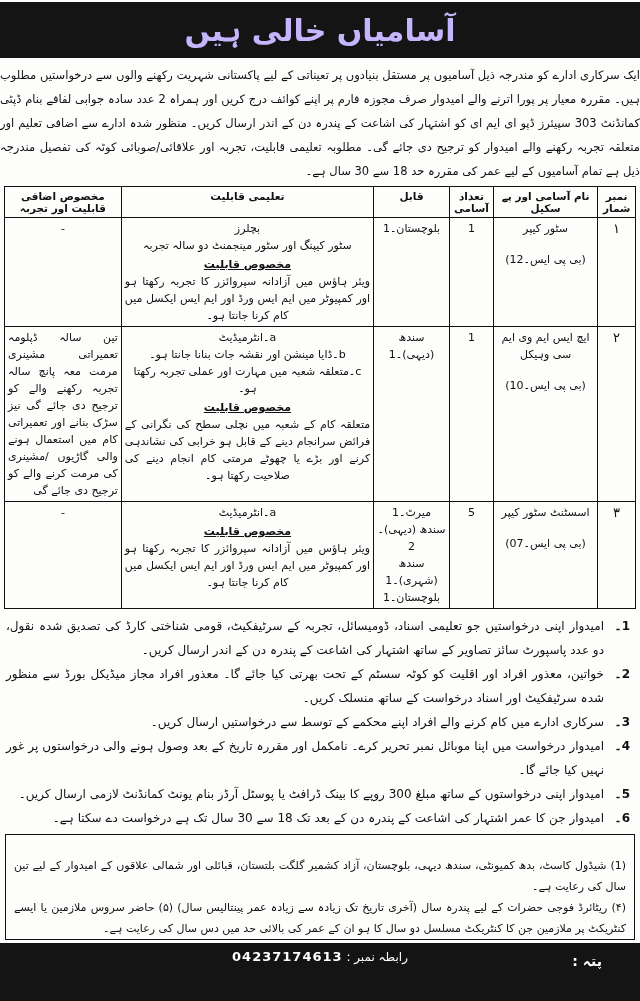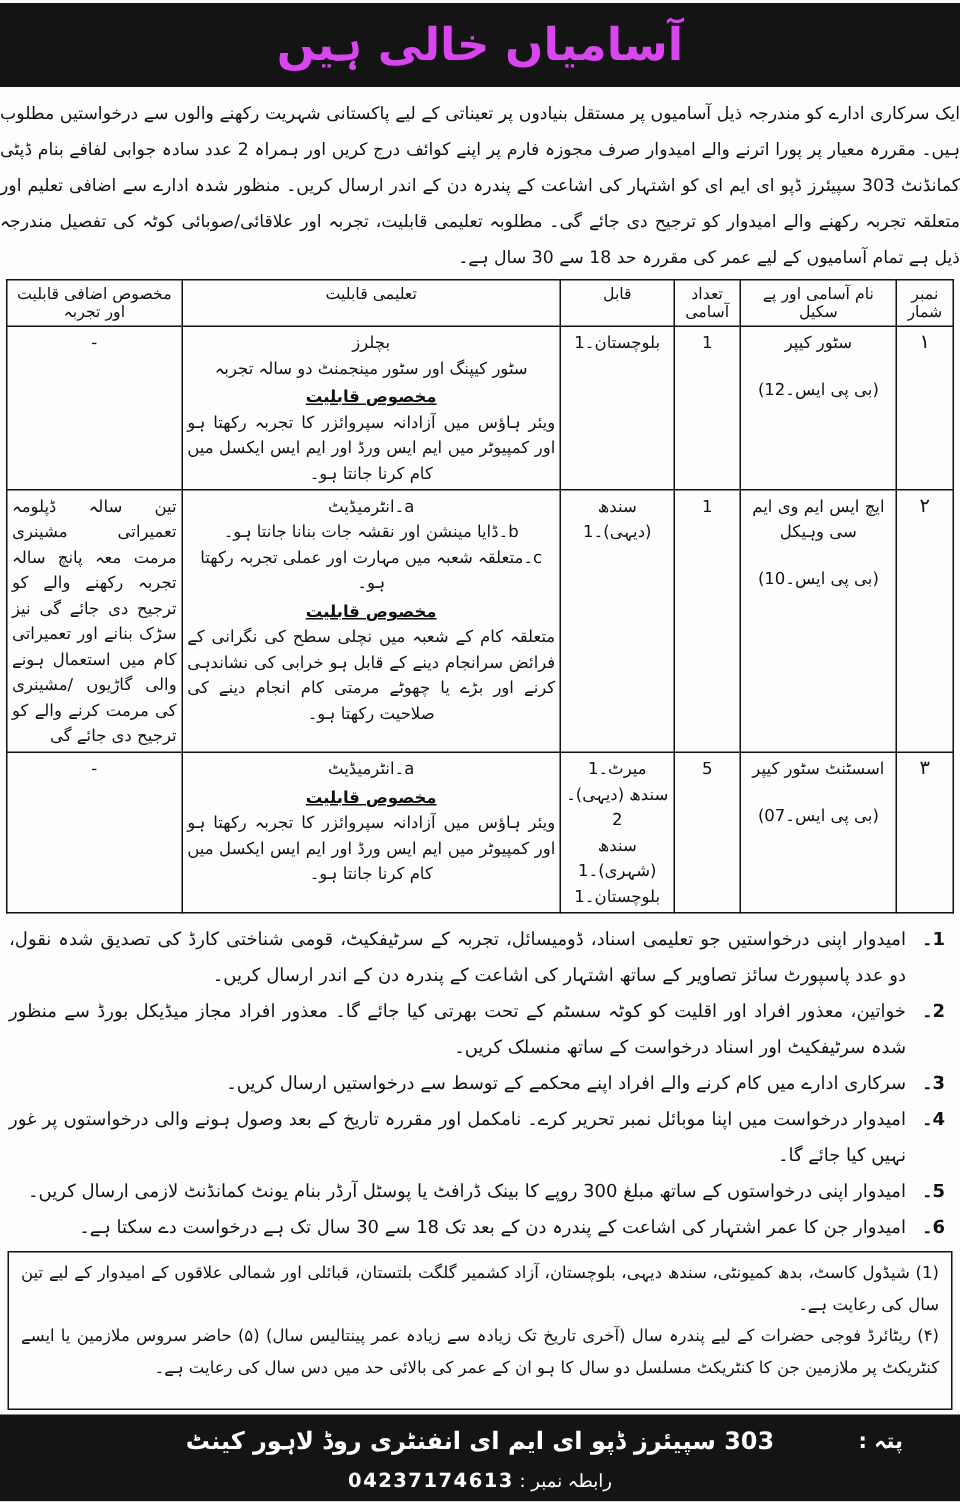--- a/index.html
+++ b/index.html
@@ -4,57 +4,57 @@
 <style>
   * { box-sizing: border-box; margin: 0; padding: 0; }
   html,body { background:#e8e8e8; }
   body { font-family:"DejaVu Sans", sans-serif; }
   .page {
     width:640px; height:1001px; margin:0 auto; background:#fdfdfc; color:#111;
     display:flex; flex-direction:column; overflow:hidden; direction:rtl;
   }
   
   .title-bar {
-    margin-top:2px; background:#141414; color:#d946ef; height:56px;
+    margin-top:2px; background:#141414; color:#c4b5fd; height:56px;
     display:flex; align-items:center; justify-content:center; flex:0 0 auto;
   }
   .ad-title { font-size:30px; font-weight:bold; letter-spacing:1px; }
   
   .intro {
     flex:0 0 auto; padding:5px 0 3px; font-size:11.5px; line-height:24px;
     text-align:justify; border-bottom:0; min-height:122px;
   }
   
   table.vacancies {
     width:632px; margin:0 4px; border-collapse:collapse; table-layout:fixed;
     font-size:11px; flex:0 0 auto;
   }
   .vacancies th, .vacancies td { border:1.6px solid #111; vertical-align:top; padding:2px 3px; }
-  .vacancies th { font-weight:normal; text-align:center; font-size:10.5px; line-height:12px; padding:3px 1px; height:26px; }
+  .vacancies th { font-weight:bold; text-align:center; font-size:10.5px; line-height:12px; padding:3px 1px; height:26px; }
   .vacancies td { line-height:17px; }
   tr.r1 td { height:106px; }
   tr.r2 td { height:170px; }
   tr.r3 td { height:106px; }
   td.c-serial { text-align:center; font-size:13px; }
   td.c-post, td.c-count, td.c-quota { text-align:center; }
   td.c-edu div { text-align:center; }
   td.c-edu .par { text-align:justify; text-align-last:center; }
   td.c-extra { text-align:center; }
   td.c-extra .par { text-align:justify; text-align-last:right; }
   .scale { margin-top:14px; }
   .underline { text-decoration:underline; font-weight:bold; margin-top:2px; }
   
   .conditions { flex:0 0 auto; padding:5px 10px 2px 6px; font-size:12px; line-height:24px; }
   .cond { display:flex; }
   .cond .cnum { flex:0 0 26px; font-weight:600; }
   .cond .ctext { flex:1; text-align:justify; }
   
   .notes-box {
     flex:1 1 auto; margin:2px 5px 3px; border:1.6px solid #111;
-    padding:3px 8px; font-size:11px; line-height:21px; overflow:hidden;
+    padding:20px 8px; font-size:11px; line-height:21px; overflow:hidden;
   }
   .notes-box p { text-align:justify; }
   
   .footer-bar {
     flex:0 0 auto; height:58px; background:#141414; color:#fff;
     text-align:center; padding-top:3px; position:relative;
   }
   .addr-line { position:relative; font-size:16px; font-weight:bold; line-height:30px; }
   .addr-label { position:absolute; right:38px; top:0; font-size:14px; font-weight:bold; }
   .phone-line { font-size:12px; line-height:22px; }
@@ -183,21 +183,20 @@
 
   <div class="notes-box">
     <p>(1) شیڈول کاسٹ، بدھ کمیونٹی، سندھ دیہی، بلوچستان، آزاد کشمیر گلگت بلتستان، قبائلی اور شمالی علاقوں کے امیدوار کے لیے تین سال کی رعایت ہے۔</p>
     <p>(۴) ریٹائرڈ فوجی حضرات کے لیے پندرہ سال (آخری تاریخ تک زیادہ سے زیادہ عمر پینتالیس سال) (۵) حاضر سروس ملازمین یا ایسے کنٹریکٹ پر ملازمین جن کا کنٹریکٹ مسلسل دو سال کا ہو ان کے عمر کی بالائی حد میں دس سال کی رعایت ہے۔</p>
 
   </div>
 
   <div class="footer-bar">
     <div class="addr-line">
       <span class="addr-label">پتہ :</span>
-      <span class="addr-text">303 سپیئرز ڈپو ای ایم ای انفنٹری روڈ لاہور کینٹ</span>
     </div>
     <div class="phone-line">
       <span>رابطہ نمبر :</span>
       <span class="phone-number">04237174613</span>
     </div>
   </div>
 
 </div>
 
 </body></html>

